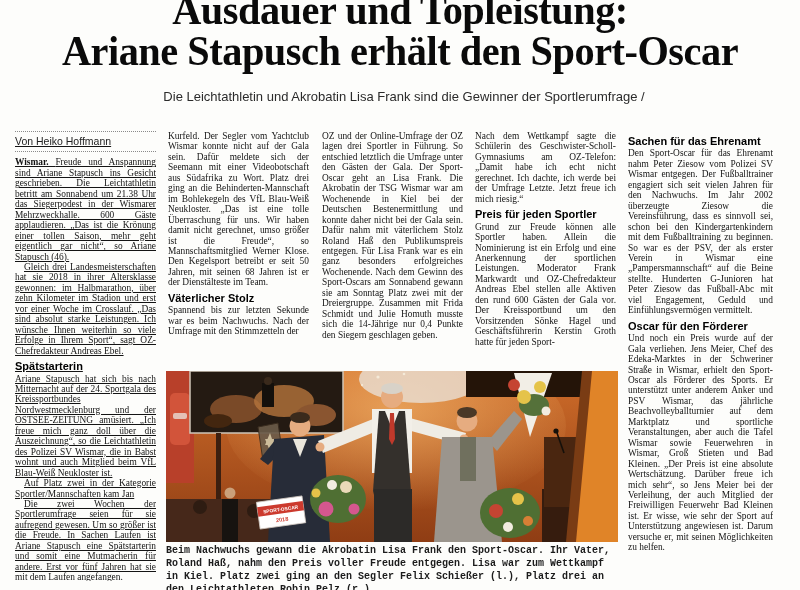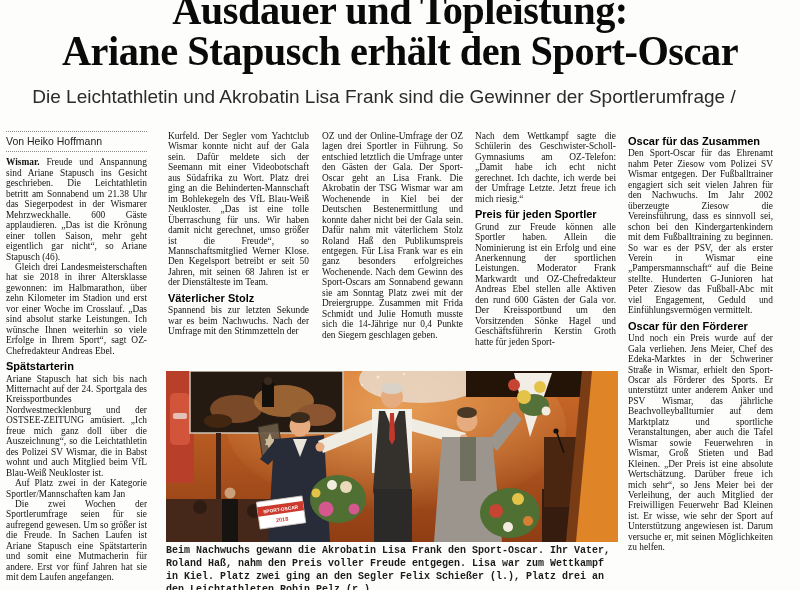--- a/index.html
+++ b/index.html
@@ -11,30 +11,30 @@
   .headline{
     position:absolute;left:0;width:800px;text-align:center;
     font-family:"Liberation Serif",serif;font-weight:700;color:#0a0a0a;
     letter-spacing:-0.5px;white-space:nowrap;
     transform:scaleX(0.96);transform-origin:50% 0;
   }
   .headline.l1{top:-14px;font-size:42px;}
   .headline.l2{top:27px;font-size:42px;}
   
   .subhead{
-    position:absolute;top:87px;left:24px;width:720px;text-align:center;
-    font-family:"Liberation Sans",sans-serif;font-size:19px;line-height:19px;
+    position:absolute;top:87px;left:44px;width:720px;text-align:center;
+    font-family:"Liberation Sans",sans-serif;font-size:13px;line-height:19px;
     color:#2b2b2b;font-weight:400;
   }
   
   .col{
     position:absolute;top:131px;width:141px;overflow:hidden;
     font-size:9.4px;line-height:10.45px;text-align:justify;color:#141414;
   }
-  .col-0{left:6px;height:450px;}
+  .col-0{left:15px;height:450px;text-decoration:underline;}
   .col-1{left:168px;height:240px;}
   .col-2{left:322px;height:240px;}
   .col-3{left:475px;height:240px;}
   .col-4{left:628px;width:145px;height:452px;}
   .para{margin:0;}
   .para.indent{text-indent:9px;}
   .para strong{font-weight:700;}
   .byline{
     font-family:"Liberation Sans",sans-serif;font-size:10.5px;color:#222;
     border-top:1px dotted #8a8a8a;border-bottom:1px dotted #8a8a8a;
@@ -82,21 +82,21 @@
   </div>
 <div class="col col-2">
     <p class="para">OZ und der Online-Umfrage der OZ lagen drei Sportler in Führung. So entschied letztlich die Umfrage unter den Gästen der Gala. Der Sport-Oscar geht an Lisa Frank. Die Akrobatin der TSG Wismar war am Wochenende in Kiel bei der Deutschen Bestenermittlung und konnte daher nicht bei der Gala sein. Dafür nahm mit väterlichem Stolz Roland Haß den Publikumspreis entgegen. Für Lisa Frank war es ein ganz besonders erfolgreiches Wochenende. Nach dem Gewinn des Sport-Oscars am Sonnabend gewann sie am Sonntag Platz zwei mit der Dreiergruppe. Zusammen mit Frida Schmidt und Julie Homuth musste sich die 14-Jährige nur 0,4 Punkte den Siegern geschlagen geben.</p>
   </div>
 <div class="col col-3">
     <p class="para">Nach dem Wettkampf sagte die Schülerin des Geschwister-Scholl-Gymnasiums am OZ-Telefon: „Damit habe ich echt nicht gerechnet. Ich dachte, ich werde bei der Umfrage Letzte. Jetzt freue ich mich riesig.“</p>
     <div class="sec-heading">Preis für jeden Sportler</div>
     <p class="para">Grund zur Freude können alle Sportler haben. Allein die Nominierung ist ein Erfolg und eine Anerkennung der sportlichen Leistungen. Moderator Frank Markwardt und OZ-Chefredakteur Andreas Ebel stellen alle Aktiven den rund 600 Gästen der Gala vor. Der Kreissportbund um den Vorsitzenden Sönke Hagel und Geschäftsführerin Kerstin Groth hatte für jeden Sport-</p>
   </div>
 <div class="col col-4">
-    <div class="sec-heading">Oscar für das Zusammen</div>
+    <div class="sec-heading">Sachen für das Ehrenamt</div>
     <p class="para">Den Sport-Oscar für das Ehrenamt nahm Peter Ziesow vom Polizei SV Wismar entgegen. Der Fußballtrainer engagiert sich seit vielen Jahren für den Nachwuchs. Im Jahr 2002 überzeugte Ziesow die Vereinsführung, dass es sinnvoll sei, schon bei den Kindergartenkindern mit dem Fußballtraining zu beginnen. So war es der PSV, der als erster Verein in Wismar eine „Pampersmannschaft“ auf die Beine stellte. Hunderten G-Junioren hat Peter Ziesow das Fußball-Abc mit viel Engagement, Geduld und Einfühlungsvermögen vermittelt.</p>
     <div class="sec-heading">Oscar für den Förderer</div>
     <p class="para">Und noch ein Preis wurde auf der Gala verliehen. Jens Meier, Chef des Edeka-Marktes in der Schweriner Straße in Wismar, erhielt den Sport-Oscar als Förderer des Sports. Er unterstützt unter anderem Anker und PSV Wismar, das jährliche Beachvolleyballturnier auf dem Marktplatz und sportliche Veranstaltungen, aber auch die Tafel Wismar sowie Feuerwehren in Wismar, Groß Stieten und Bad Kleinen. „Der Preis ist eine absolute Wertschätzung. Darüber freue ich mich sehr“, so Jens Meier bei der Verleihung, der auch Mitglied der Freiwilligen Feuerwehr Bad Kleinen ist. Er wisse, wie sehr der Sport auf Unterstützung angewiesen ist. Darum versuche er, mit seinen Möglichkeiten zu helfen.</p>
   </div>
 
 <div class="photo">
   <svg viewBox="0 0 452 171" preserveAspectRatio="none">
     <defs>
       <linearGradient id="bgGrad" x1="0" y1="0" x2="0" y2="1">
         <stop offset="0" stop-color="#cf6d2a"></stop>

